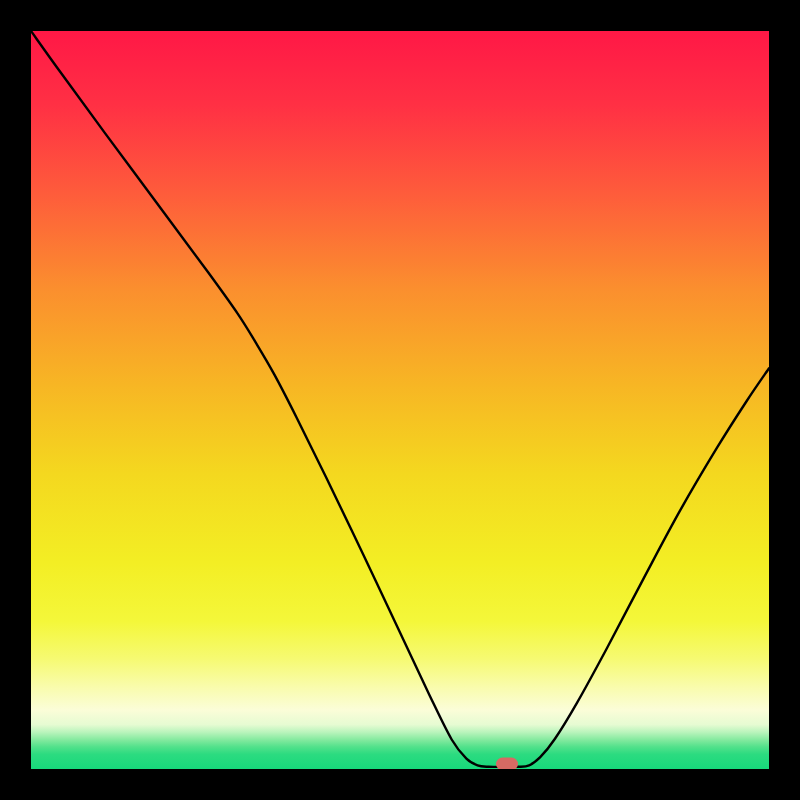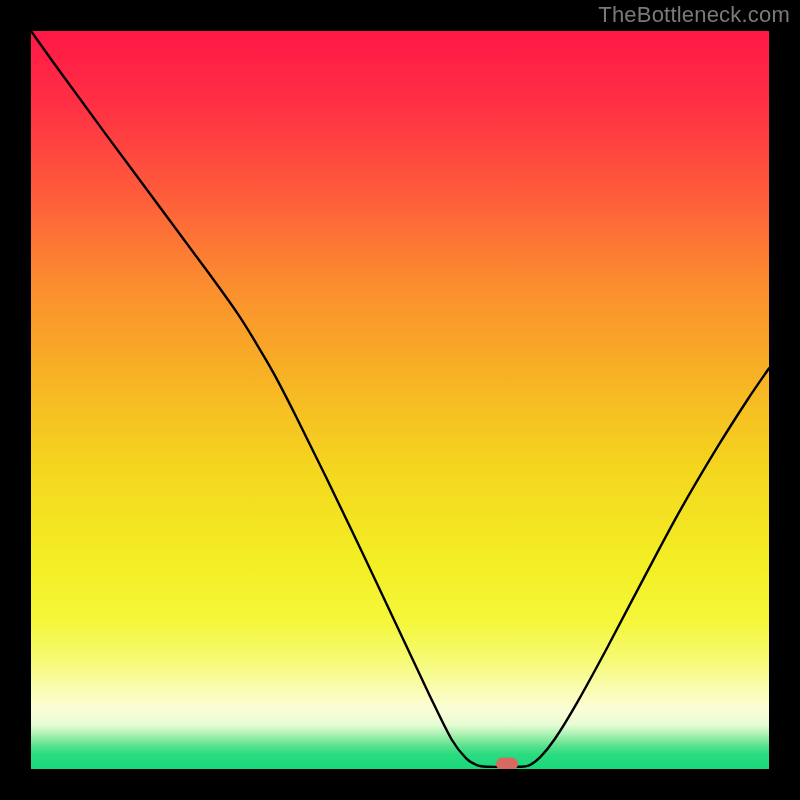--- a/index.html
+++ b/index.html
@@ -43,21 +43,20 @@
     border-radius: 6.5px;
     transform: translate(-50%, -50%);
     z-index: 3;
   }
 </style>
 </head>
 <body>
 
 <div class="frame">
 
-  <div class="watermark">TheBottleneck.com</div>
 
   <div class="plot-area">
 
     <svg class="gradient-bg" viewBox="0 0 738 738" preserveAspectRatio="none">
       <defs>
         <linearGradient id="bg-grad" x1="0" y1="0" x2="0" y2="1">
             <stop offset="0%" stop-color="#ff1846"></stop>
             <stop offset="10%" stop-color="#ff3044"></stop>
             <stop offset="22%" stop-color="#fe5c3b"></stop>
             <stop offset="35%" stop-color="#fb8f2e"></stop>

